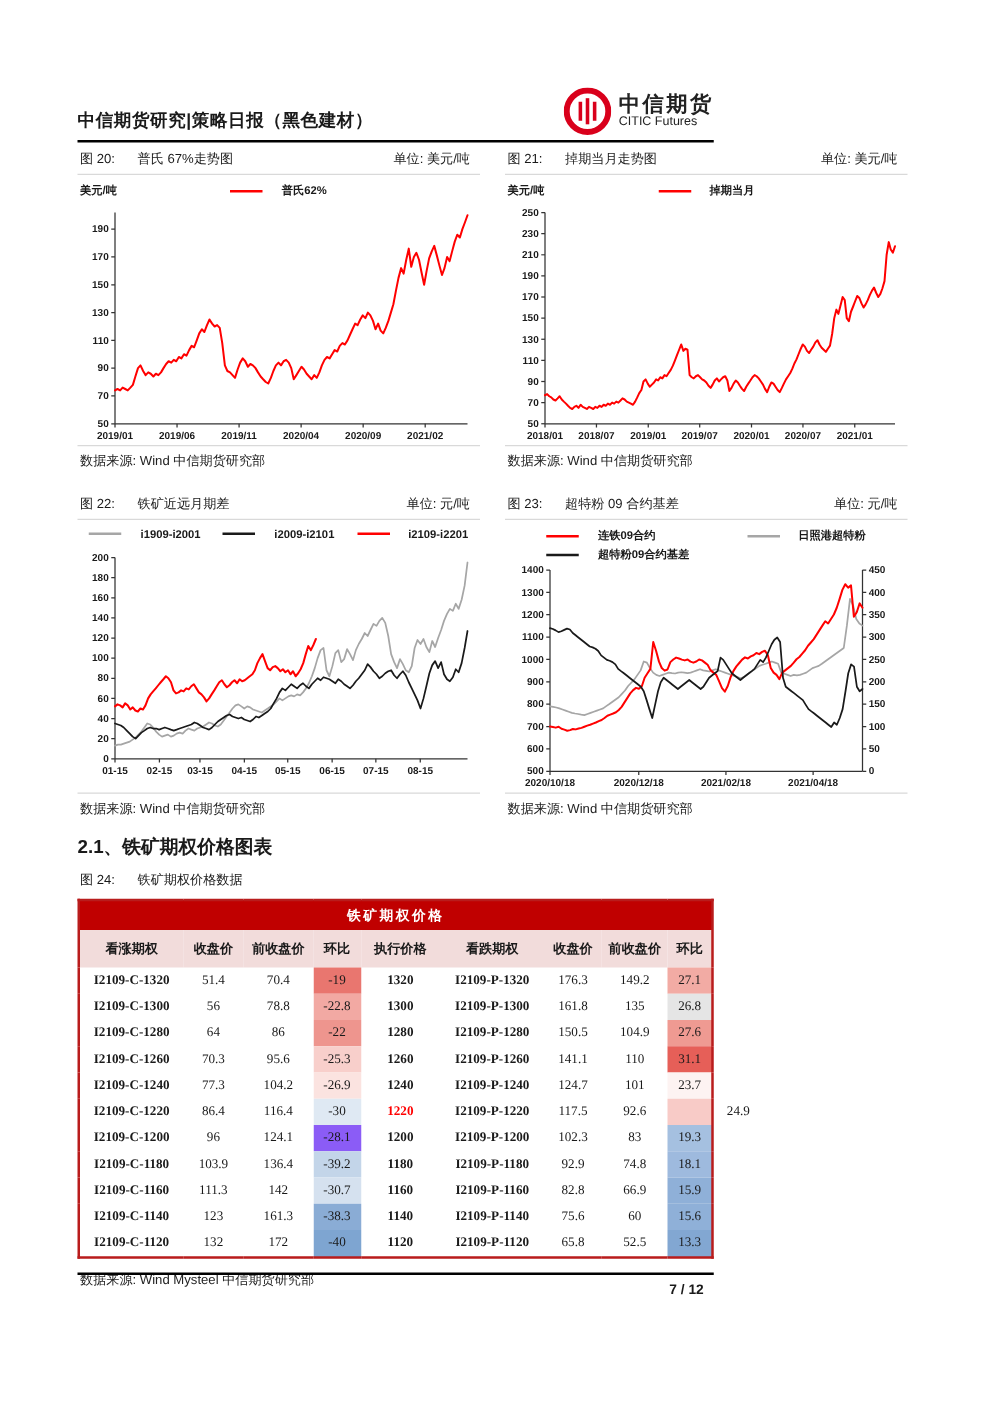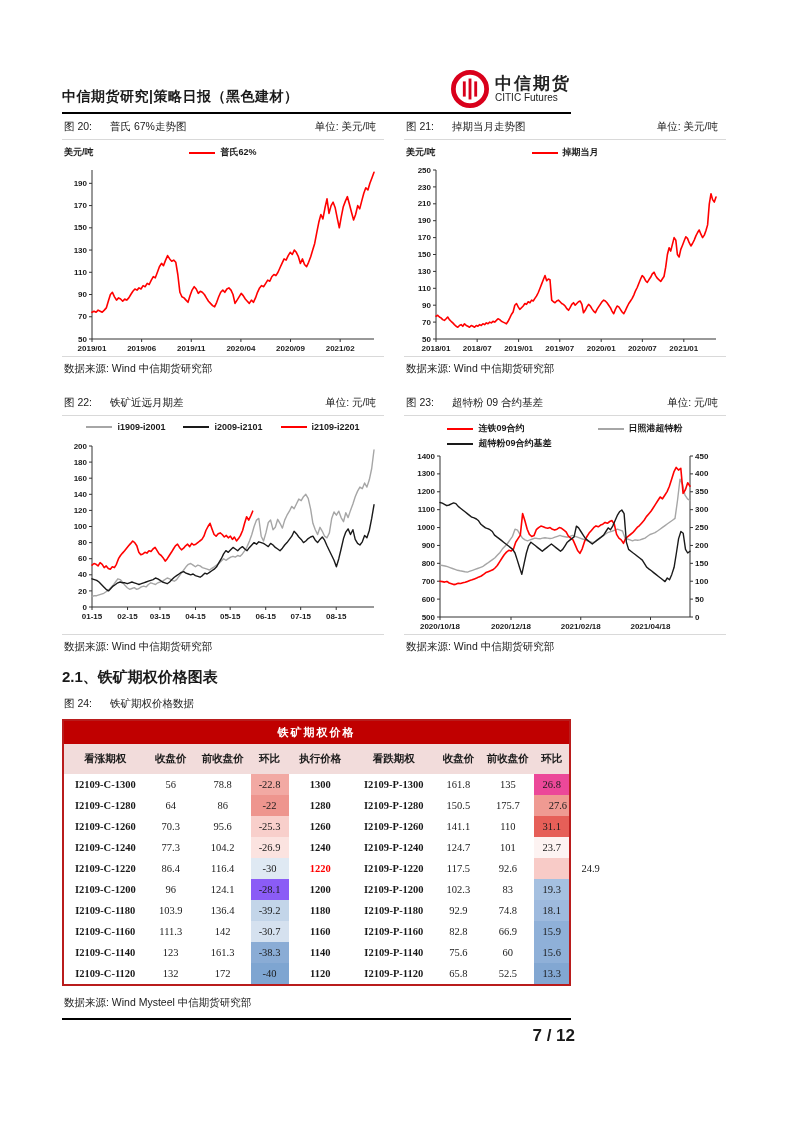--- a/index.html
+++ b/index.html
@@ -20,42 +20,42 @@
   .fig-caption{display:flex;align-items:flex-start;font-size:10.5px;
                padding:6px 2px 5px 2px;border-bottom:1px solid #d9d9d9;}
   .fig-label{min-width:46px;}
   .fig-title{flex:1;}
   .fig-unit{margin-left:auto;padding-right:6px;}
   .chart-top{position:relative;min-height:18px;margin-top:6px;}
   .chart-ylab{position:absolute;left:2px;top:0;font-size:9px;font-weight:bold;}
   .legend{display:flex;justify-content:center;gap:18px;flex-wrap:wrap;}
   .legend.grid{display:grid;grid-template-columns:auto auto;column-gap:46px;row-gap:2px;
                width:fit-content;margin:0 auto;justify-items:start;}
-  .lg-item{display:flex;align-items:center;gap:5px;font-size:9px;font-weight:600;}
+  .lg-item{display:flex;align-items:center;gap:15px;font-size:9px;font-weight:600;}
   .lg-line{display:inline-block;width:26px;height:0;border-top:2px solid #000;}
   .chart-holder{line-height:0;}
   .fig-source{margin-top:auto;font-size:10.5px;color:#222;border-top:1px solid #d9d9d9;
               padding:5px 2px 0 2px;}
   
   .section-title{font-size:15px;font-weight:bold;margin:14px 0 6px 0;}
   .fig24-caption{display:flex;font-size:10.5px;padding:4px 2px 8px 2px;}
   
   table.opt{width:100%;border-collapse:collapse;border:2px solid #b91c1c;table-layout:fixed;}
   table.opt td,table.opt th{text-align:center;vertical-align:middle;}
   .t-banner{background:#c00000;color:#fff;font-size:11px;font-weight:bold;
             letter-spacing:2px;height:21px;font-family:"Liberation Sans",sans-serif;}
   .t-head th{background:#f2dcdb;font-size:10.5px;font-weight:bold;height:28px;
              font-family:"Liberation Sans",sans-serif;}
   .t-body td{font-family:"Liberation Serif",serif;font-size:10.5px;height:19px;padding:1px 2px;}
   .t-body td.name,.t-body td.strike{font-weight:bold;}
   .t-body td.strike-red{color:#ff0000;}
   .table-source{font-size:10.5px;color:#222;margin-top:10px;padding-left:2px;}
   
   .footer-rule{position:absolute;left:62px;right:60px;top:1018px;border-top:2.5px solid #000;}
-  .page-num{position:absolute;right:56px;top:1026px;font-size:17px;font-weight:bold;}
+  .page-num{position:absolute;right:68px;top:1026px;font-size:11px;font-weight:bold;}
 </style>
 </head>
 <body>
 
 <div class="page">
 
   <div class="hdr">
     <div class="hdr-title">中信期货研究|策略日报（黑色建材）</div>
     <div class="logo">
       <svg class="logo-mark" viewBox="0 0 40 40">
@@ -367,40 +367,51 @@
           <th>环比</th>
           <th>执行价格</th>
           <th>看跌期权</th>
           <th>收盘价</th>
           <th>前收盘价</th>
           <th>环比</th>
         </tr>
     </thead>
     <tbody class="t-body">
         <tr>
+          <td class="name">I2109-C-1320</td>
+          <td>51.4</td>
+          <td>70.4</td>
+          <td style="background: rgb(233, 118, 111);">-19</td>
+          <td class="strike">1320</td>
+          <td class="name">I2109-P-1320</td>
+          <td>176.3</td>
+          <td>149.2</td>
+          <td style="background: rgb(242, 171, 164);">27.1</td>
+        </tr>
+        <tr>
           <td class="name">I2109-C-1300</td>
           <td>56</td>
           <td>78.8</td>
           <td style="background: rgb(242, 169, 163);">-22.8</td>
           <td class="strike">1300</td>
           <td class="name">I2109-P-1300</td>
           <td>161.8</td>
           <td>135</td>
-          <td style="background: #ec4899;">26.8</td>
+          <td style="background: #e5e5e5;">26.8</td>
         </tr>
         <tr>
           <td class="name">I2109-C-1280</td>
           <td>64</td>
           <td>86</td>
           <td style="background: rgb(238, 149, 142);">-22</td>
           <td class="strike">1280</td>
           <td class="name">I2109-P-1280</td>
           <td>150.5</td>
-          <td>175.7</td>
-          <td style="background: rgb(239, 154, 146); text-align: right;">27.6</td>
+          <td>104.9</td>
+          <td style="background: rgb(239, 154, 146);">27.6</td>
         </tr>
         <tr>
           <td class="name">I2109-C-1260</td>
           <td>70.3</td>
           <td>95.6</td>
           <td style="background: rgb(248, 207, 203);">-25.3</td>
           <td class="strike">1260</td>
           <td class="name">I2109-P-1260</td>
           <td>141.1</td>
           <td>110</td>

